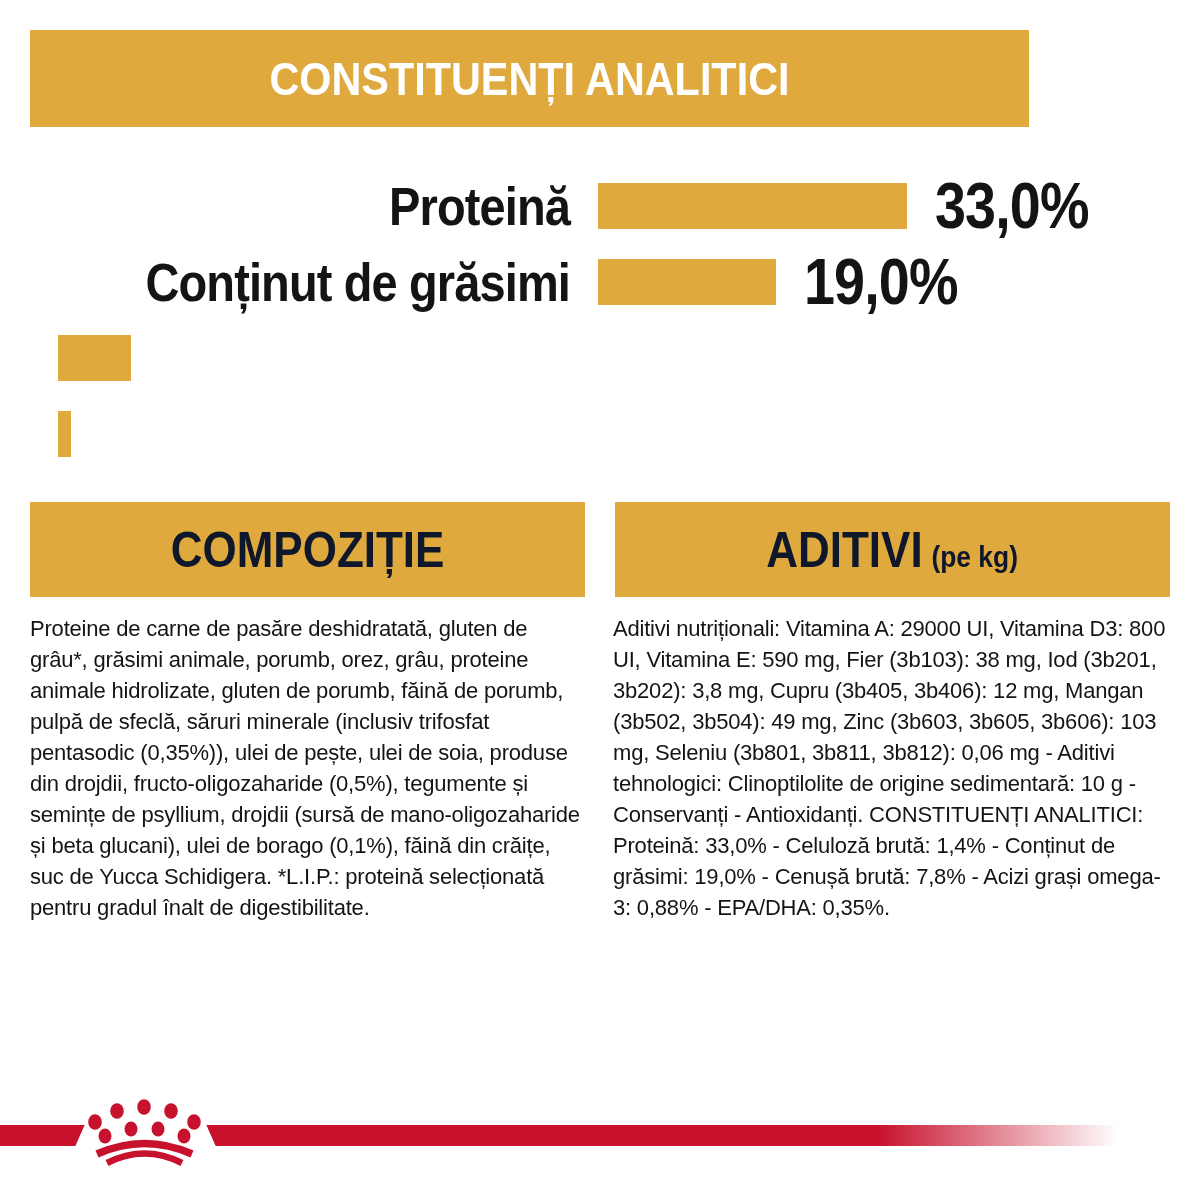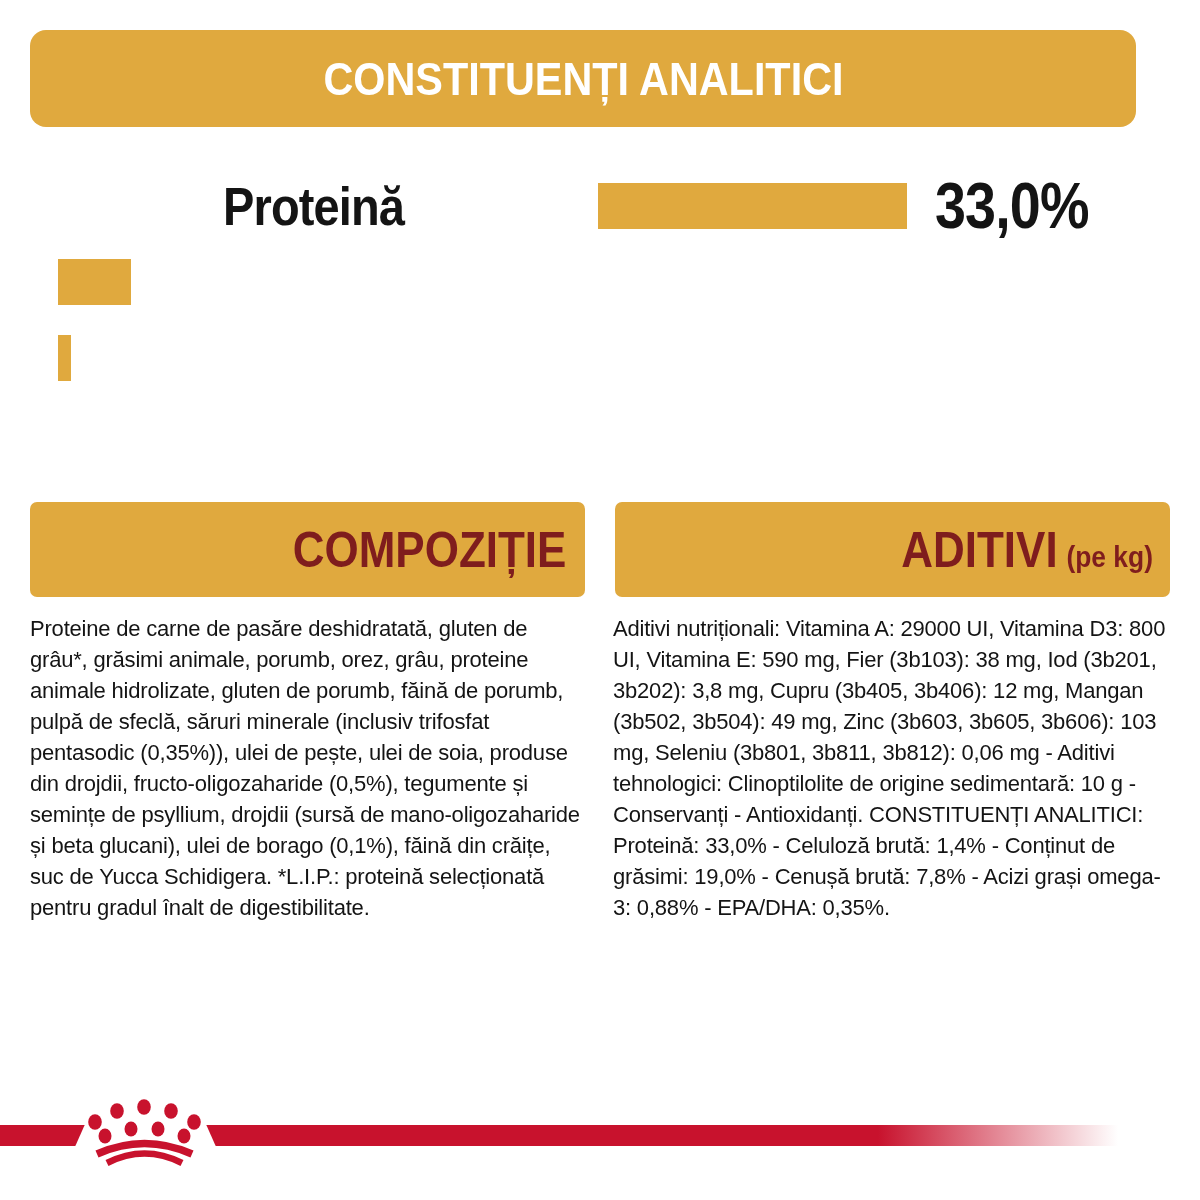--- a/index.html
+++ b/index.html
@@ -6,54 +6,54 @@
   body {
     width: 1200px; height: 1200px;
     background: #ffffff;
     position: relative;
     overflow: hidden;
     font-family: "Liberation Sans", sans-serif;
     color: #141414;
   }
   .banner {
     position: absolute; left: 30px; top: 30px;
-    width: 1106px; height: 97px;
+    width: 999px; height: 97px;
     background: var(--gold);
-    display: flex; align-items: center; justify-content: center; border-radius: 16px;
+    display: flex; align-items: center; justify-content: center;
   }
   .banner-title {
     color: #ffffff; font-weight: bold; font-size: 47px;
     letter-spacing: 0px; white-space: nowrap;
     transform: scaleX(0.88); transform-origin: 50% 50%;
   }
   .chart {
     position: absolute; left: 30px; top: 168px; width: 1140px;
   }
   .chart-row { height: 76px; display: flex; align-items: center; }
   .bar-label {
-    width: 540px; text-align: center;
+    width: 540px; text-align: right;
     font-size: 54px; font-weight: bold; letter-spacing: -1px;
     white-space: nowrap;
   }
   .bar-label > span { display: inline-block; transform: scaleX(0.87); transform-origin: 100% 50%; }
   .bar {
     height: 46px; background: var(--gold); margin-left: 28px; flex: 0 0 auto;
   }
   .bar-value {
     margin-left: 28px; font-size: 64px; font-weight: bold; letter-spacing: -1px;
     white-space: nowrap;
   }
   .bar-value > span { display: inline-block; transform: scaleX(0.87); transform-origin: 0 50%; }
   .headers {
     position: absolute; left: 30px; top: 502px; width: 1140px; height: 95px;
     display: flex; gap: 30px;
   }
   .band {
-    flex: 1; background: var(--gold); color: #7f1d1d;
-    display: flex; align-items: center; justify-content: flex-end; border-radius: 7px;
+    flex: 1; background: var(--gold); color: #0f172a;
+    display: flex; align-items: center; justify-content: center;
   }
   .band-text {
     font-weight: bold; font-size: 50px; white-space: nowrap;
     transform: scaleX(0.88); transform-origin: 50% 50%;
     display: flex; align-items: baseline;
   }
   .band-suffix { font-size: 30px; margin-left: 10px; font-weight: bold; }
   .cols {
     position: absolute; left: 30px; top: 613px; width: 1140px;
     display: flex; gap: 26px;
@@ -79,20 +79,25 @@
 
 <div class="banner">
   <div class="banner-title">CONSTITUENȚI ANALITICI</div>
 </div>
 
 <div class="chart">
     <div class="chart-row">
       <div class="bar-label"><span>Proteină</span></div>
       <div class="bar" style="width: 309px; background: rgb(224, 169, 62);"></div>
       <div class="bar-value"><span>33,0%</span></div>
+    </div>
+    <div class="chart-row">
+      <div class="bar-label"><span>Conținut de grăsimi</span></div>
+      <div class="bar" style="width: 178px; background: rgb(224, 169, 62);"></div>
+      <div class="bar-value"><span>19,0%</span></div>
     </div>
     <div class="chart-row">
       <div class="bar" style="width: 73px; background: rgb(224, 169, 62);"></div>
     </div>
     <div class="chart-row">
       <div class="bar" style="width: 13px; background: rgb(224, 169, 62);"></div>
     </div>
   </div>
 
 <div class="headers">

